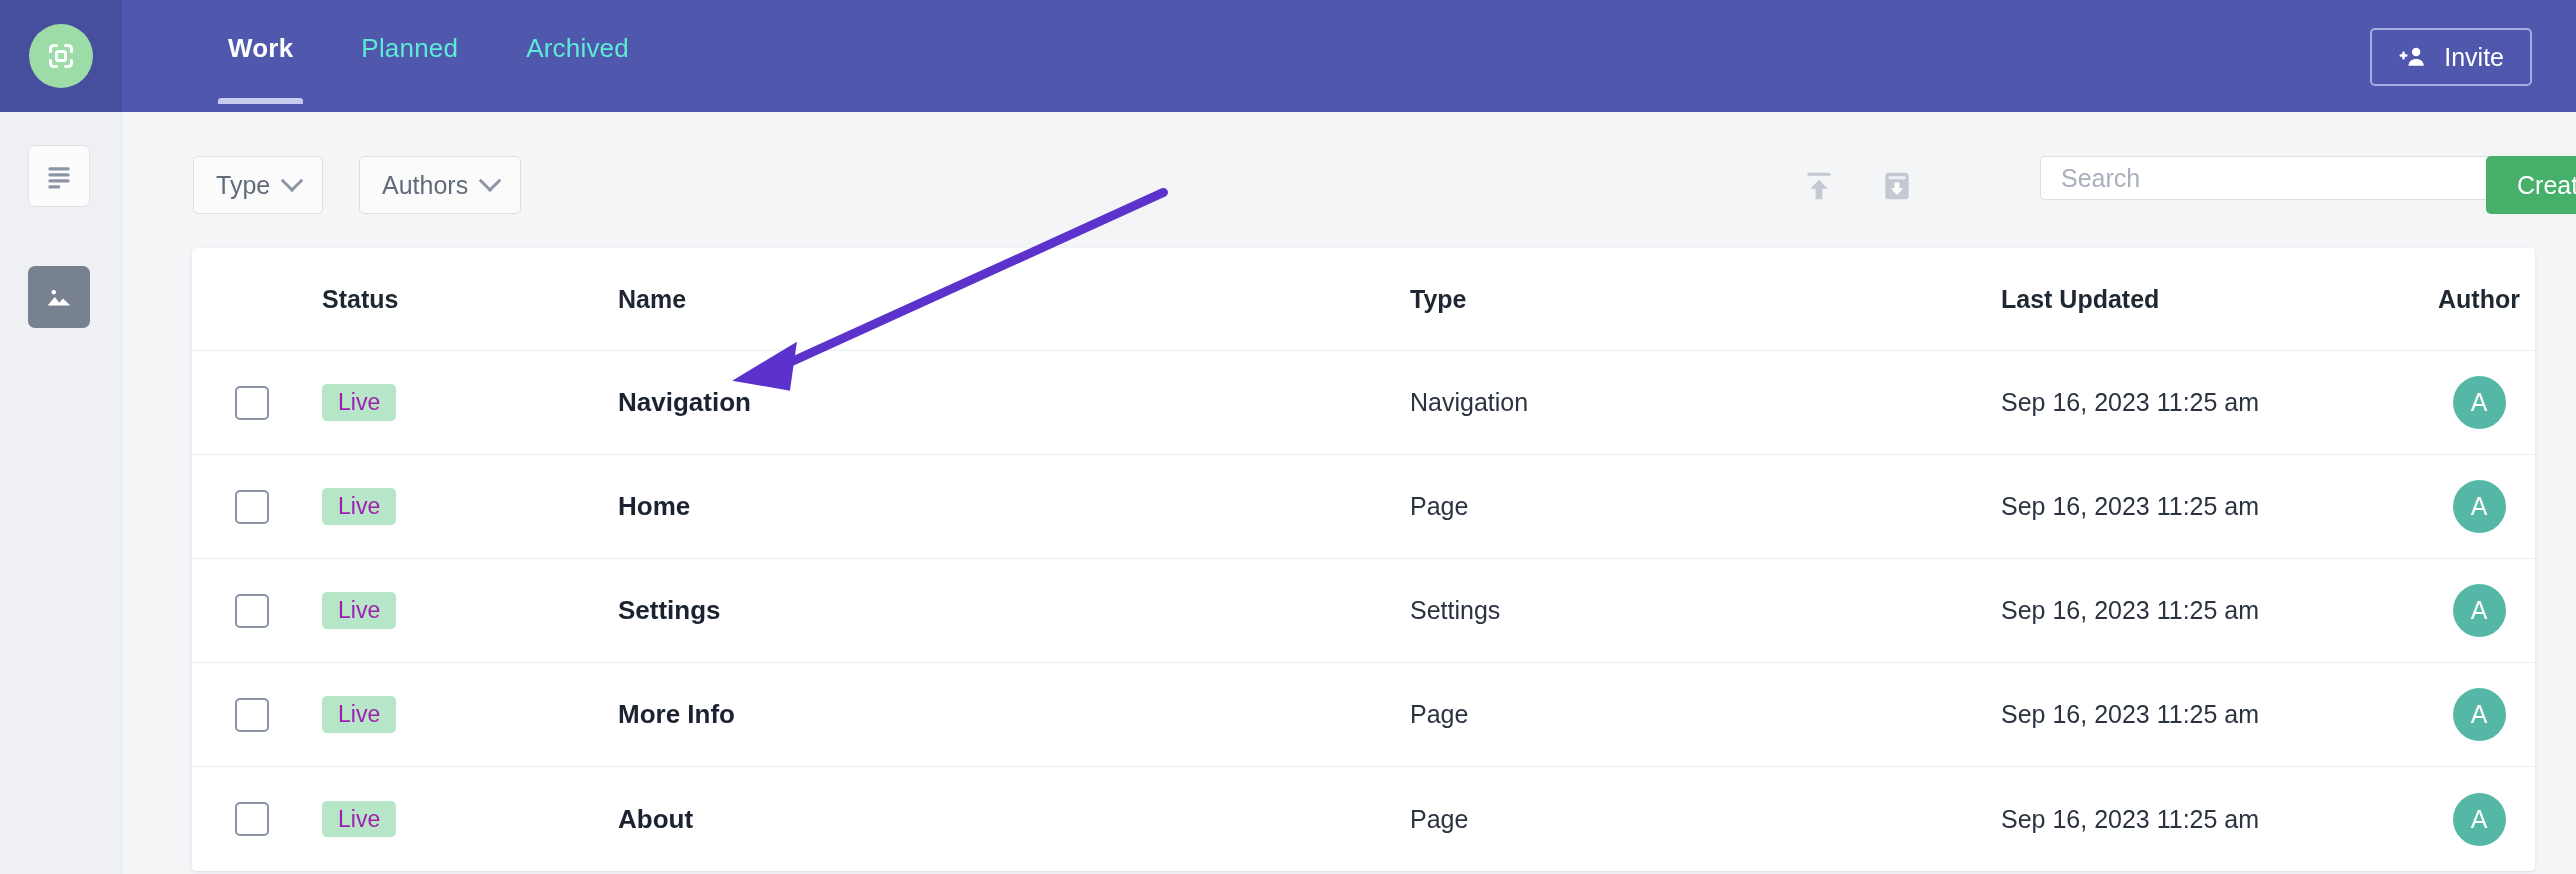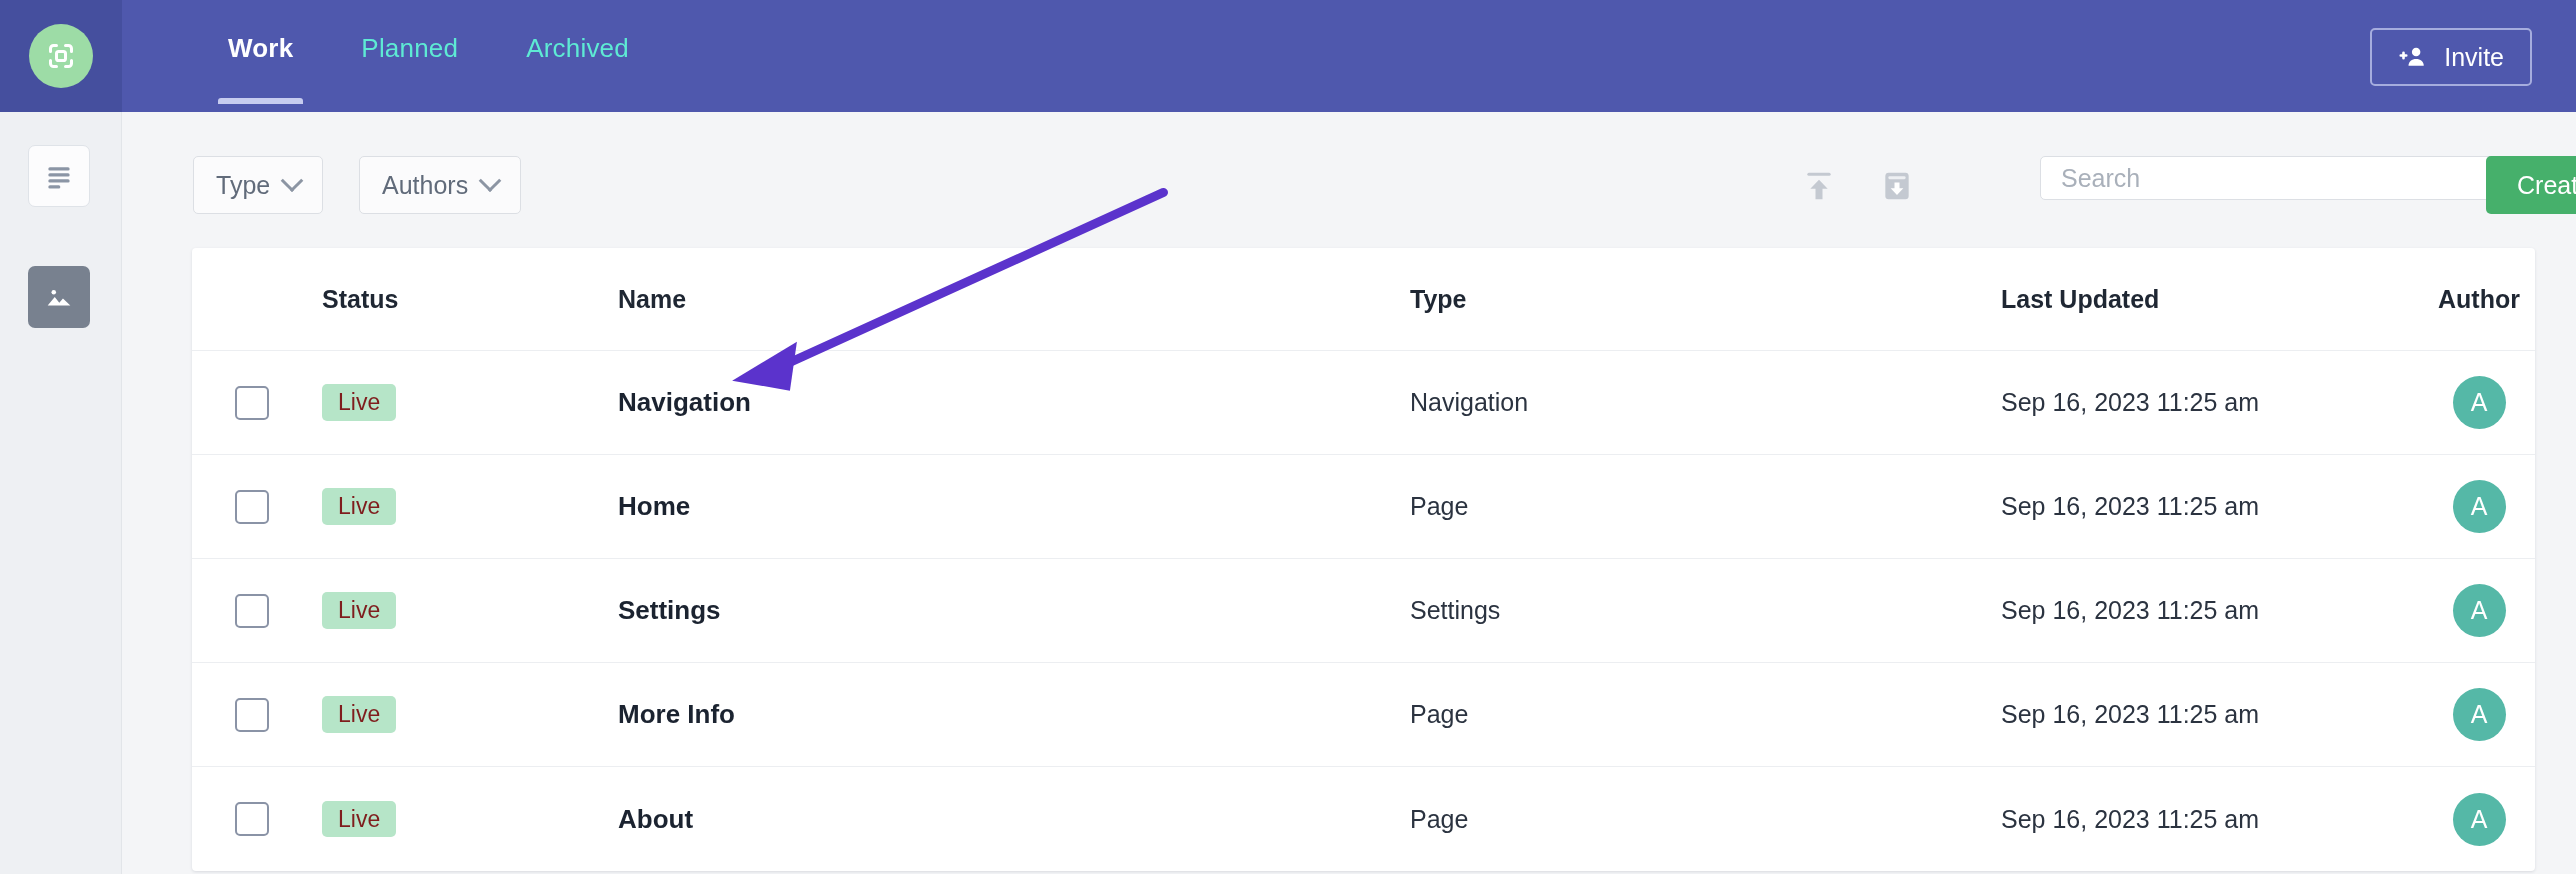--- a/index.html
+++ b/index.html
@@ -212,21 +212,21 @@
   .checkbox {
     width: 34px; height: 34px;
     border: 2px solid #8a93a6;
     border-radius: 5px;
     background: #ffffff;
     cursor: pointer;
   }
   .badge {
     display: inline-block;
     background: #b6e5c8;
-    color: #7f1d1d;
+    color: #a21caf;
     font-size: 23px;
     padding: 6px 16px;
     border-radius: 5px;
     line-height: 1.05;
   }
   .cell-name { font-size: 26px; font-weight: bold; color: #1b2330; }
   .cell-type { font-size: 25px; color: #2b3340; }
   .cell-date { font-size: 25px; color: #2b3340; white-space: nowrap; }
   .avatar {
     width: 53px; height: 53px;

